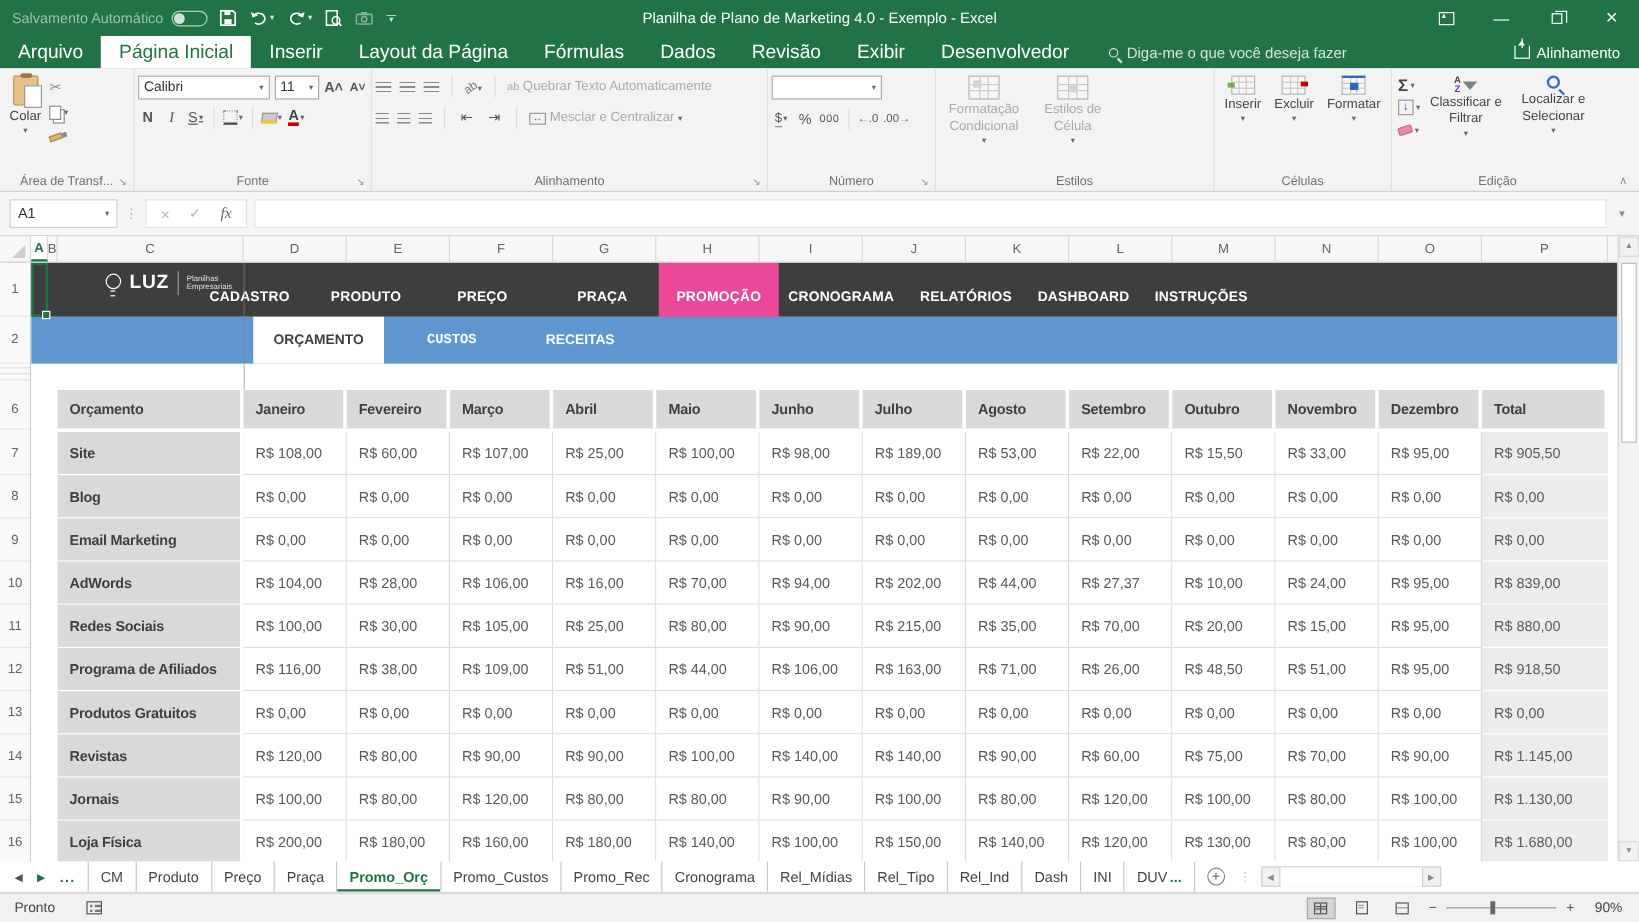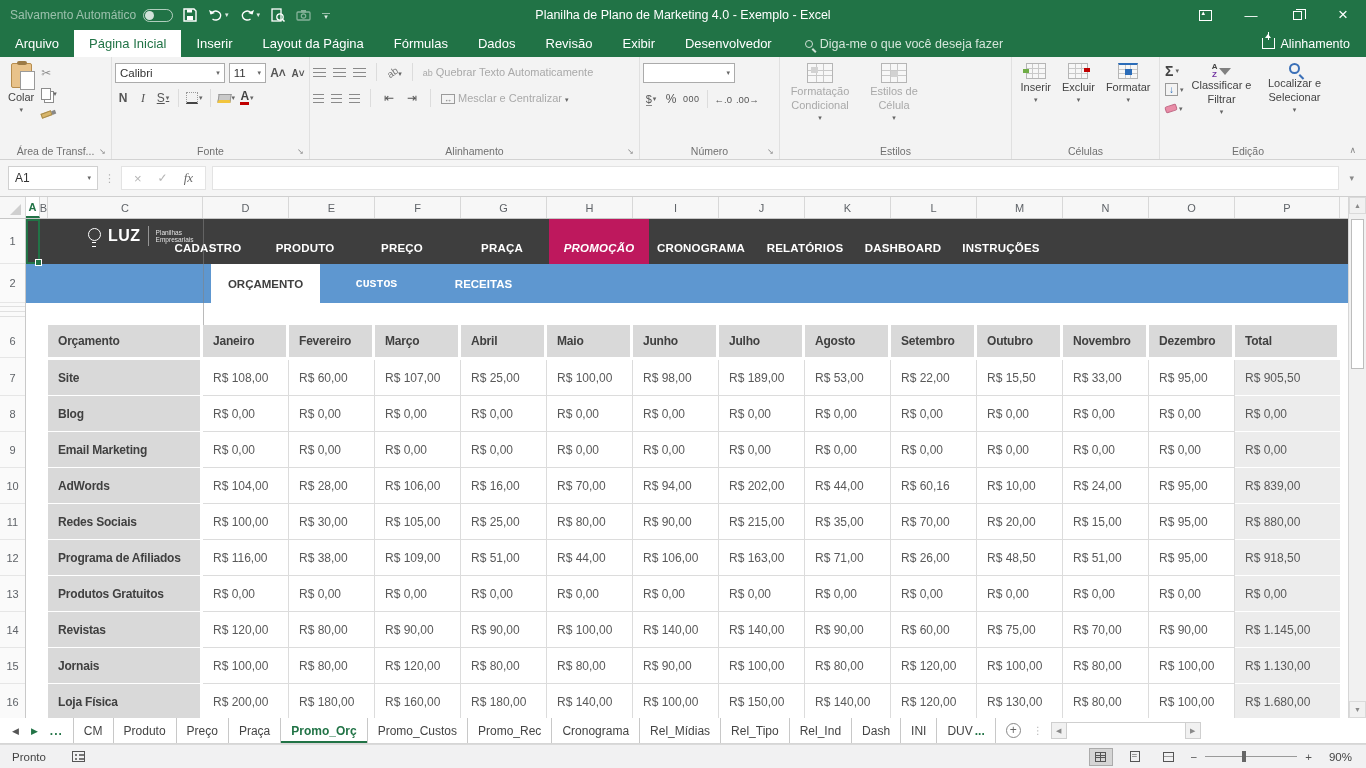--- a/index.html
+++ b/index.html
@@ -19,21 +19,21 @@
   .wintitle{position:absolute;left:0;right:0;text-align:center;font-size:12.5px;color:#fff;pointer-events:none;}
   .winctl{margin-left:auto;display:flex;height:30px;}
   .wbtn{width:46px;height:30px;display:flex;align-items:center;justify-content:center;color:#fff;font-size:13px;}
   .restore-ico{width:9px;height:9px;border:1px solid #fff;position:relative;}
   .restore-ico::before{content:"";position:absolute;left:2px;top:-3px;width:9px;height:9px;border:1px solid #fff;border-left:none;border-bottom:none;}
   .ribdisp{width:13px;height:11px;border:1px solid #fff;position:relative;}
   .ribdisp::before{content:"▴";position:absolute;left:2px;top:-2px;font-size:7px;color:#fff;}
 
   
   .tabrow{position:absolute;left:0;top:30px;width:1366px;height:27px;background:#217346;display:flex;align-items:stretch;color:#fff;}
-  .rtab{padding:0 15px;display:flex;align-items:center;font-size:13px;white-space:nowrap;}
+  .rtab{padding:0 15px;display:flex;align-items:center;font-size:16px;white-space:nowrap;}
   .rtab.active{background:#fff;color:#217346;}
   .tellme{display:flex;align-items:center;gap:7px;margin-left:18px;color:#d4e5da;font-size:12.5px;}
   .mag{width:8px;height:8px;border:1.5px solid #cfe0d5;border-radius:50%;position:relative;}
   .mag::after{content:"";position:absolute;left:7px;top:7px;width:5px;height:1.5px;background:#cfe0d5;transform:rotate(45deg);transform-origin:0 0;}
   .share{margin-left:auto;display:flex;align-items:center;gap:6px;padding-right:16px;font-size:12.5px;color:#fff;}
   .share-ico{width:13px;height:11px;border:1px solid #fff;border-top:none;position:relative;}
   .share-ico::before{content:"";position:absolute;left:5px;top:-6px;width:1.5px;height:8px;background:#fff;}
   .share-ico::after{content:"";position:absolute;left:2.5px;top:-7px;border:3px solid transparent;border-bottom:4px solid #fff;}
 
   
@@ -119,21 +119,21 @@
   .band-blue{position:absolute;left:0;top:45px;width:1322px;height:39px;background:#5e97d0;}
   .hairline{position:absolute;left:177px;top:0;width:1px;height:106px;background:rgba(130,130,130,.55);}
   .logo{position:absolute;left:62px;top:7px;display:flex;align-items:center;gap:7px;color:#fff;}
   .bulb{width:13px;height:13px;border:1.5px solid #fff;border-radius:50%;position:relative;margin-top:-3px;}
   .bulb::after{content:"";position:absolute;left:3px;top:13px;width:4px;height:3px;border-bottom:1.5px solid #fff;border-top:1.5px solid #fff;}
   .luz{font-size:16px;font-weight:bold;letter-spacing:.5px;}
   .logodiv{width:1px;height:20px;background:rgba(255,255,255,.45);}
   .logosub{font-size:6.5px;line-height:7.5px;color:rgba(255,255,255,.85);}
   .navtab{position:absolute;top:0;height:58px;width:100px;display:flex;align-items:center;justify-content:center;
     color:#fff;font-size:11.5px;font-weight:bold;letter-spacing:.2px;white-space:nowrap;}
-  .navtab.active{background:#be185d;font-style:italic;}
+  .navtab.active{background:#ec4899;}
   .subtab{position:absolute;top:0;height:39px;width:109px;display:flex;align-items:center;justify-content:center;
     color:#fff;font-size:11.5px;font-weight:bold;}
   .subtab.active{background:#fff;color:#3f3f3f;}
   .a1sel{position:absolute;left:0;top:0;width:14px;height:45px;border:2px solid #217346;}
   .a1sel::after{content:"";position:absolute;right:-4px;bottom:-4px;width:5px;height:5px;background:#217346;border:1px solid #fff;}
 
   
   .tbl{position:absolute;left:22px;top:106px;width:1292px;}
   .thead,.tbody{display:grid;grid-template-columns:155px repeat(12,86px) 105px;}
   .thead{height:32px;}
@@ -582,21 +582,21 @@
           <div class="tcell">R$ 0,00</div>
           <div class="lcell">AdWords</div>
           <div class="vcell">R$ 104,00</div>
           <div class="vcell">R$ 28,00</div>
           <div class="vcell">R$ 106,00</div>
           <div class="vcell">R$ 16,00</div>
           <div class="vcell">R$ 70,00</div>
           <div class="vcell">R$ 94,00</div>
           <div class="vcell">R$ 202,00</div>
           <div class="vcell">R$ 44,00</div>
-          <div class="vcell">R$ 60,16</div>
+          <div class="vcell">R$ 27,37</div>
           <div class="vcell">R$ 10,00</div>
           <div class="vcell">R$ 24,00</div>
           <div class="vcell">R$ 95,00</div>
           <div class="tcell">R$ 839,00</div>
           <div class="lcell">Redes Sociais</div>
           <div class="vcell">R$ 100,00</div>
           <div class="vcell">R$ 30,00</div>
           <div class="vcell">R$ 105,00</div>
           <div class="vcell">R$ 25,00</div>
           <div class="vcell">R$ 80,00</div>

